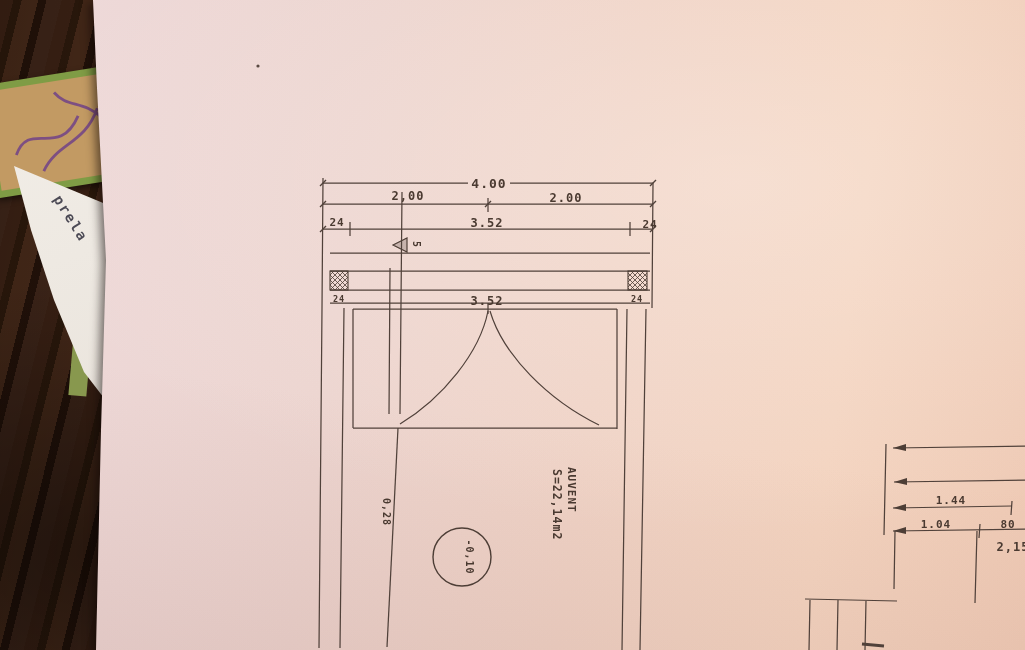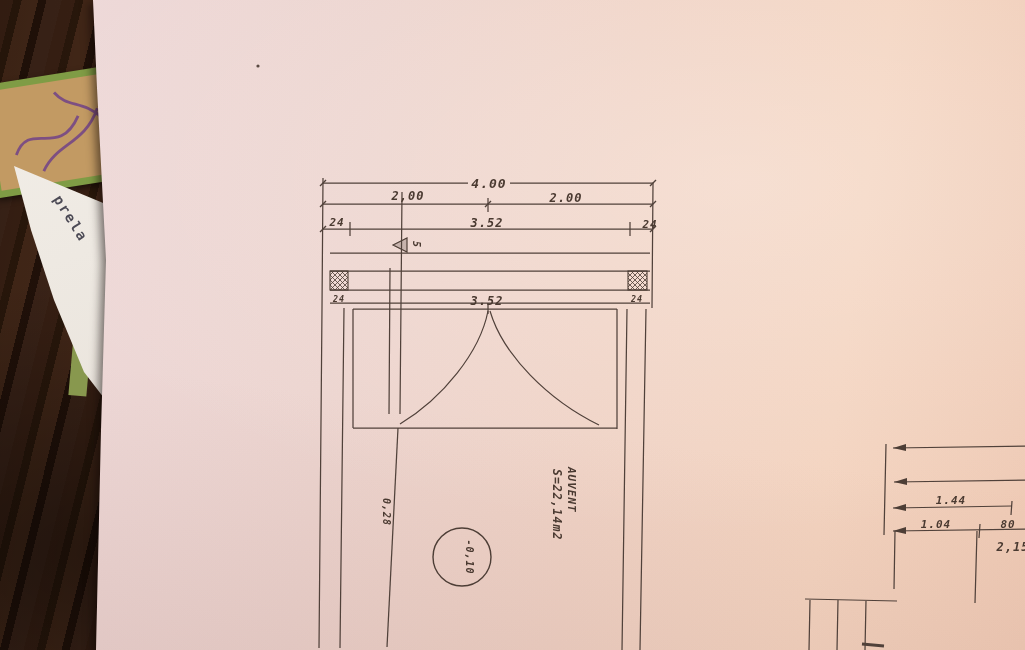--- a/index.html
+++ b/index.html
@@ -29,21 +29,21 @@
   .wp-text{position:absolute;left:64px;top:192px;display:inline-block;
         transform:rotate(58deg);transform-origin:left top;
         font-size:14px;font-weight:bold;letter-spacing:2px;color:#4c4a55;}
   
   .pink-wrap{position:absolute;inset:0;filter:drop-shadow(-4px 3px 5px rgba(15,6,3,.55));}
   .paper-pink{position:absolute;inset:0;
         clip-path:polygon(93px 0,1025px 0,1025px 650px,96px 650px,101px 430px,106px 260px,97px 88px);
         background:
           radial-gradient(120% 90% at 72% 28%, rgba(255,246,240,.35), rgba(0,0,0,0) 60%),
           linear-gradient(8deg, rgba(170,125,115,.18), rgba(0,0,0,0) 38%),
-          linear-gradient(98deg,#eedadb 0%,#ecd4cf 34%,#efd2c5 58%,#f3d3bf 80%,#eec9b4 100%); font-style: italic;}
+          linear-gradient(98deg,#eedadb 0%,#ecd4cf 34%,#efd2c5 58%,#f3d3bf 80%,#eec9b4 100%);}
   svg text{font-family:"DejaVu Sans Mono","Liberation Mono",monospace;
            font-weight:bold;fill:#4a3a31;letter-spacing:1px;}
 </style>
 </head>
 <body>
 
 <div class="scene">
 
   <div class="wood"></div>
 

